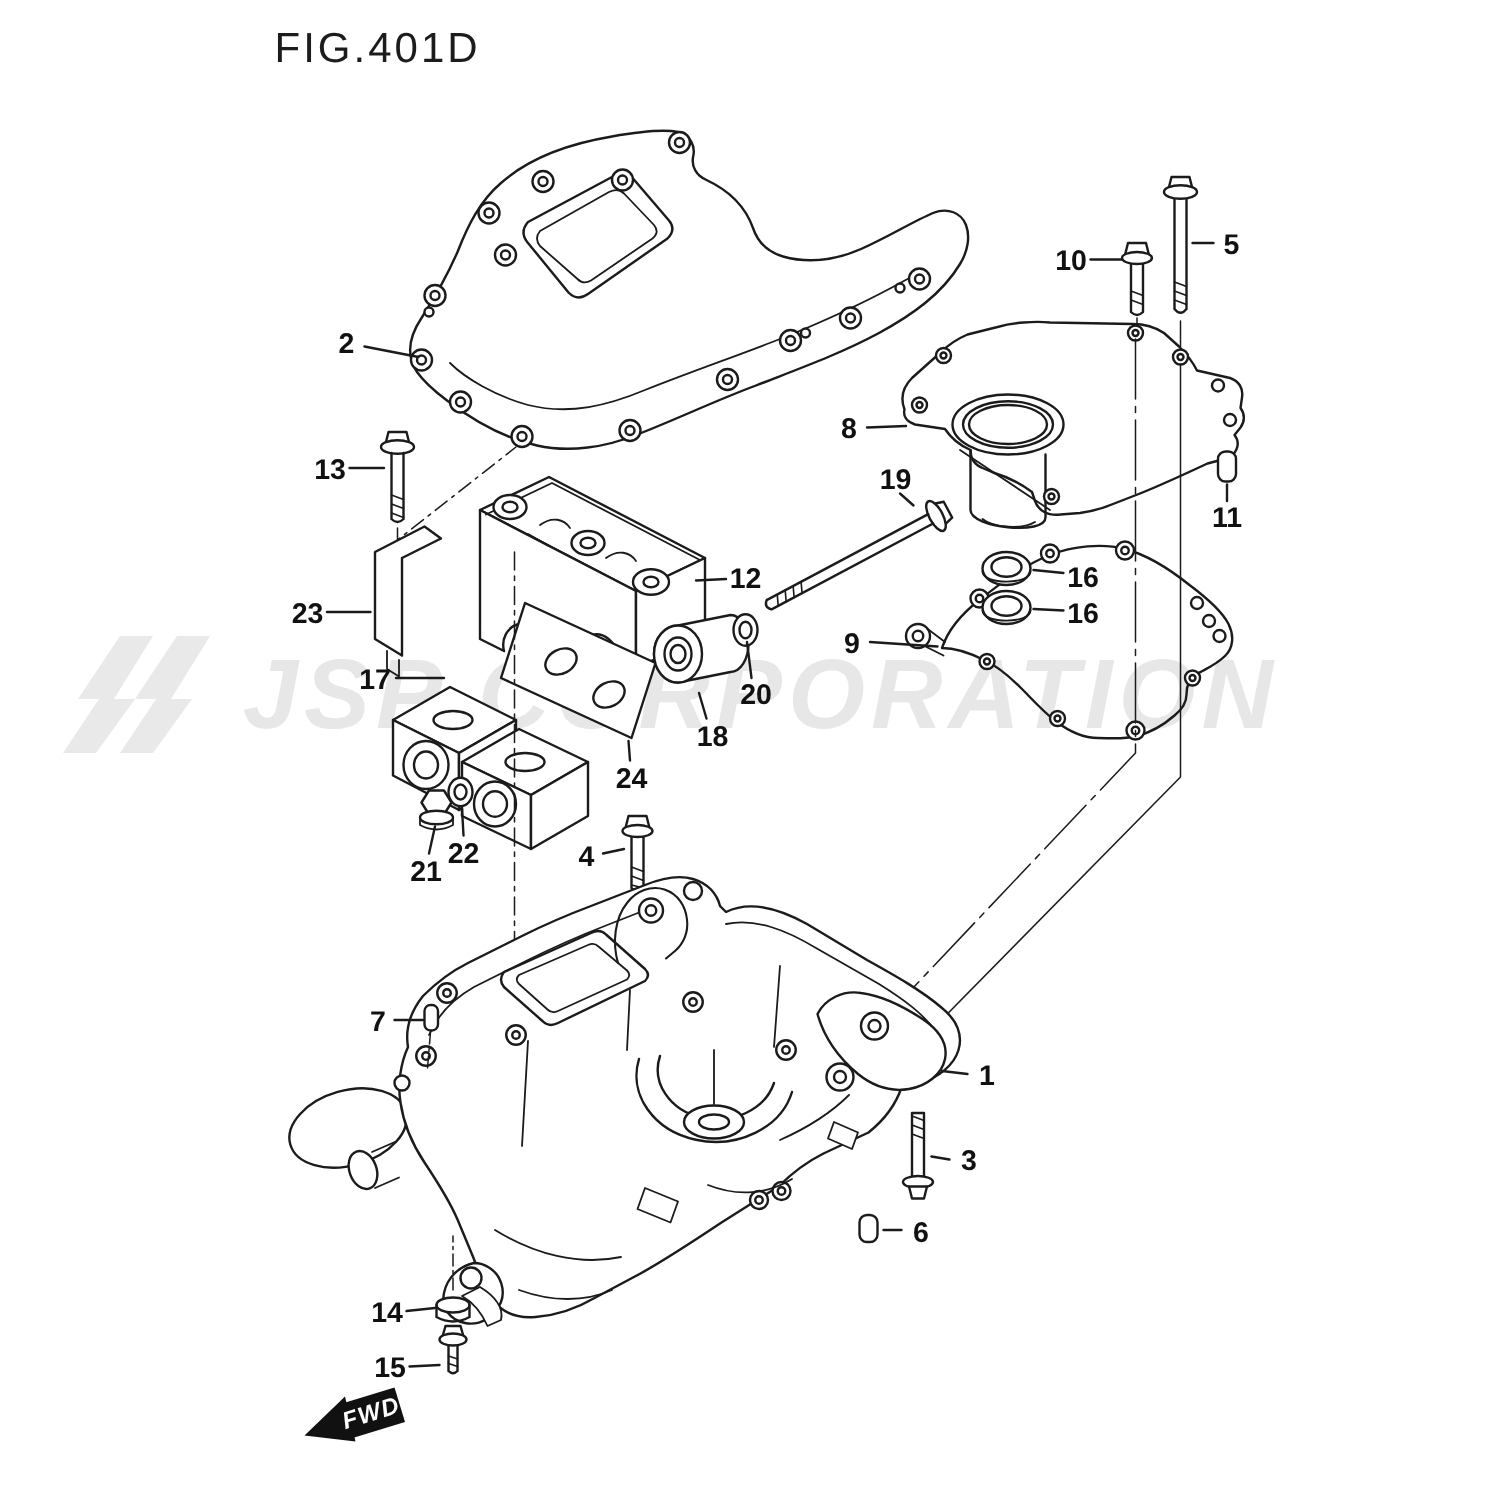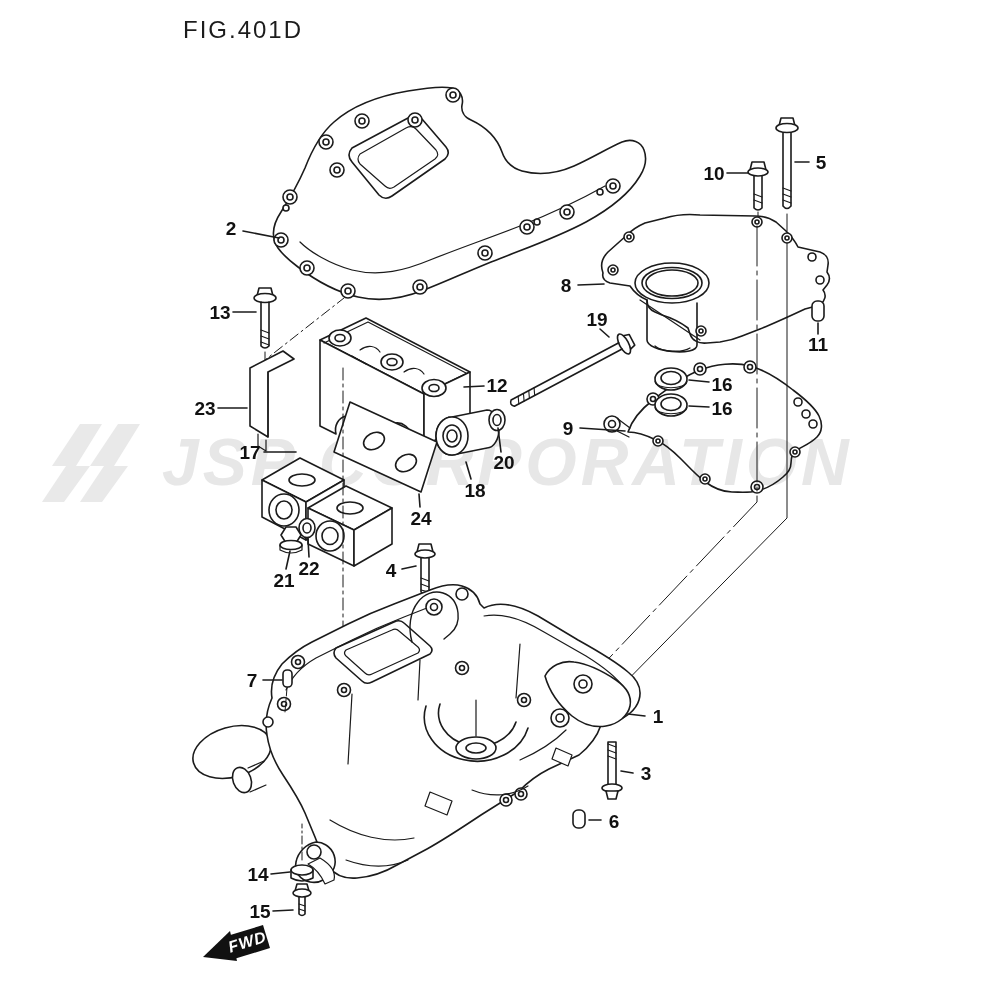--- a/index.html
+++ b/index.html
@@ -1,18 +1,18 @@
 <!DOCTYPE html>
 <html><head>
 <meta charset="utf-8">
 <style>
   html,body{margin:0;padding:0;background:#ffffff;}
   .page{position:relative;width:1000px;height:1000px;background:#ffffff;overflow:hidden;
         font-family:"Liberation Sans", sans-serif;}
-  .fig-title{position:absolute;left:183px;top:16px;font-size:24px;color:#1c1c1c;
+  .fig-title{position:absolute;left:183px;top:16px;font-size:28px;color:#1c1c1c;
              letter-spacing:2px;font-weight:400;}
   .watermark{position:absolute;left:36px;top:414px;width:950px;height:96px;
              display:flex;align-items:center;z-index:0;pointer-events:none;}
   .wm-text{font-size:66px;font-weight:bold;font-style:italic;color:#e7e7e7;
            letter-spacing:4px;white-space:nowrap;line-height:1;}
   .wm-logo{margin-right:14px;flex:0 0 auto;}
   svg.art{position:absolute;left:0;top:0;z-index:1;}
   .callout-label{font-family:"Liberation Sans",sans-serif;font-size:19px;font-weight:bold;fill:#111;}
   .fwd-text{font-family:"Liberation Sans",sans-serif;font-size:16px;font-weight:bold;
             font-style:italic;fill:#ffffff;letter-spacing:1px;}

